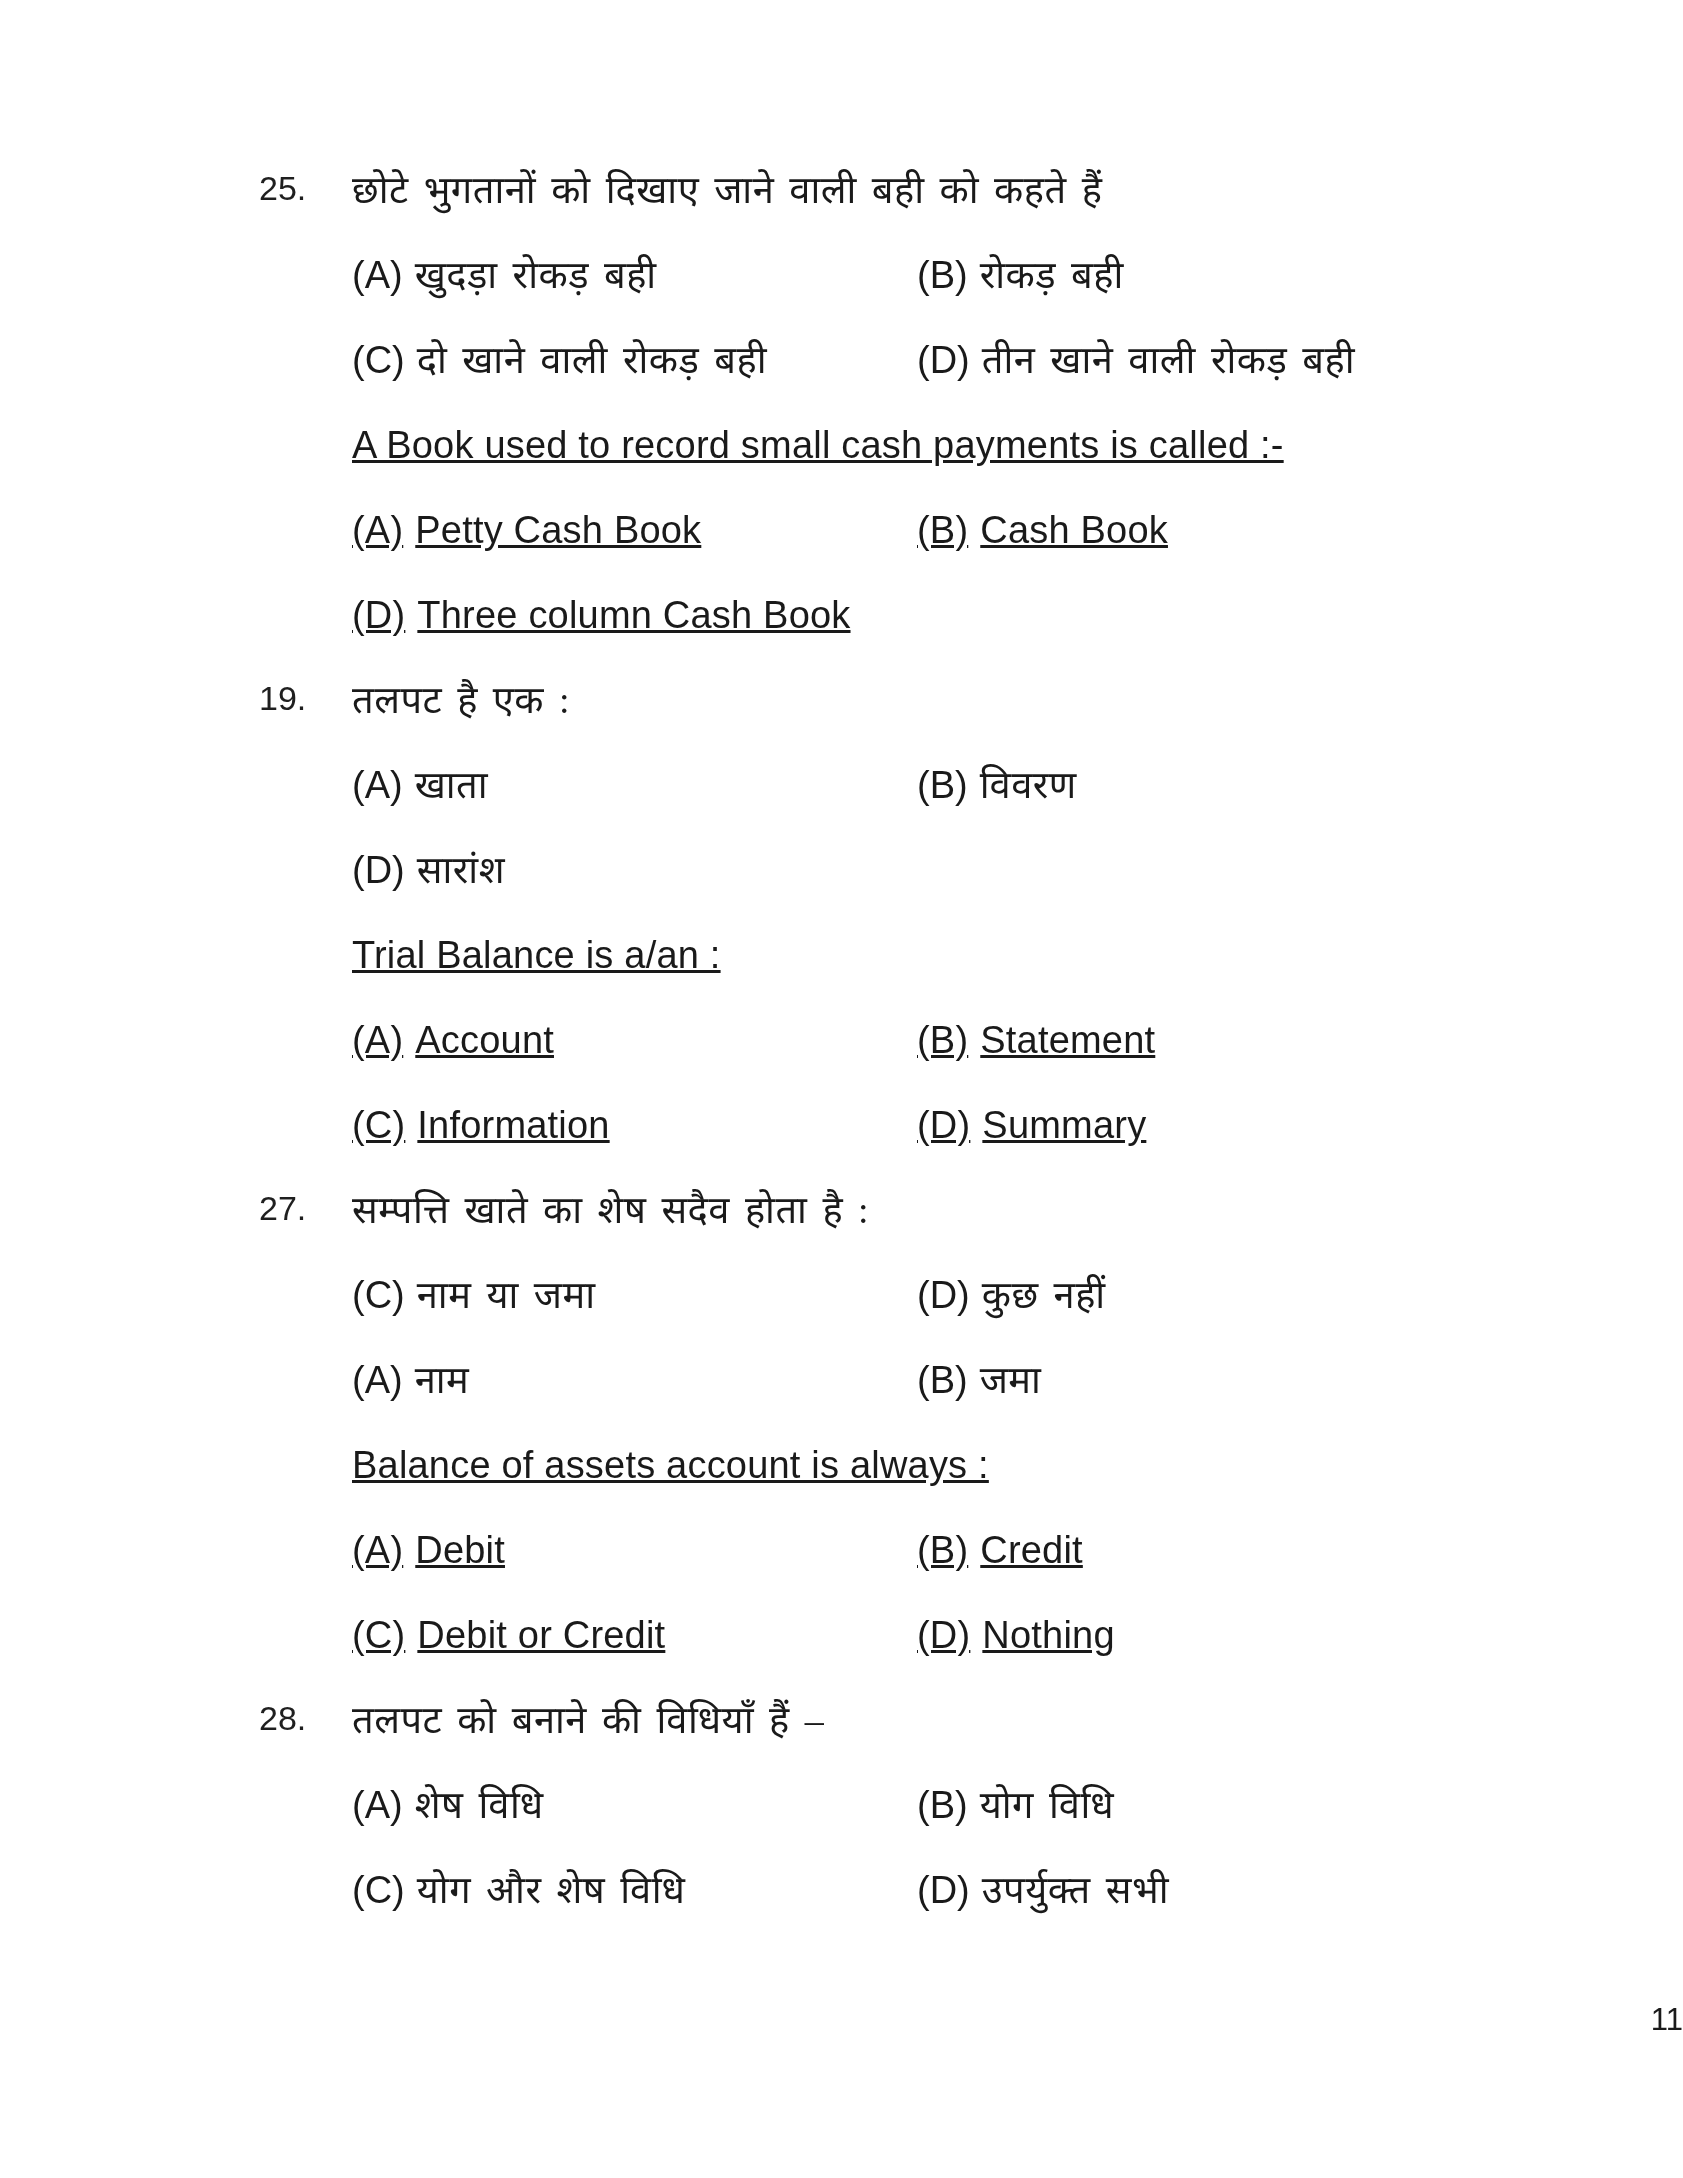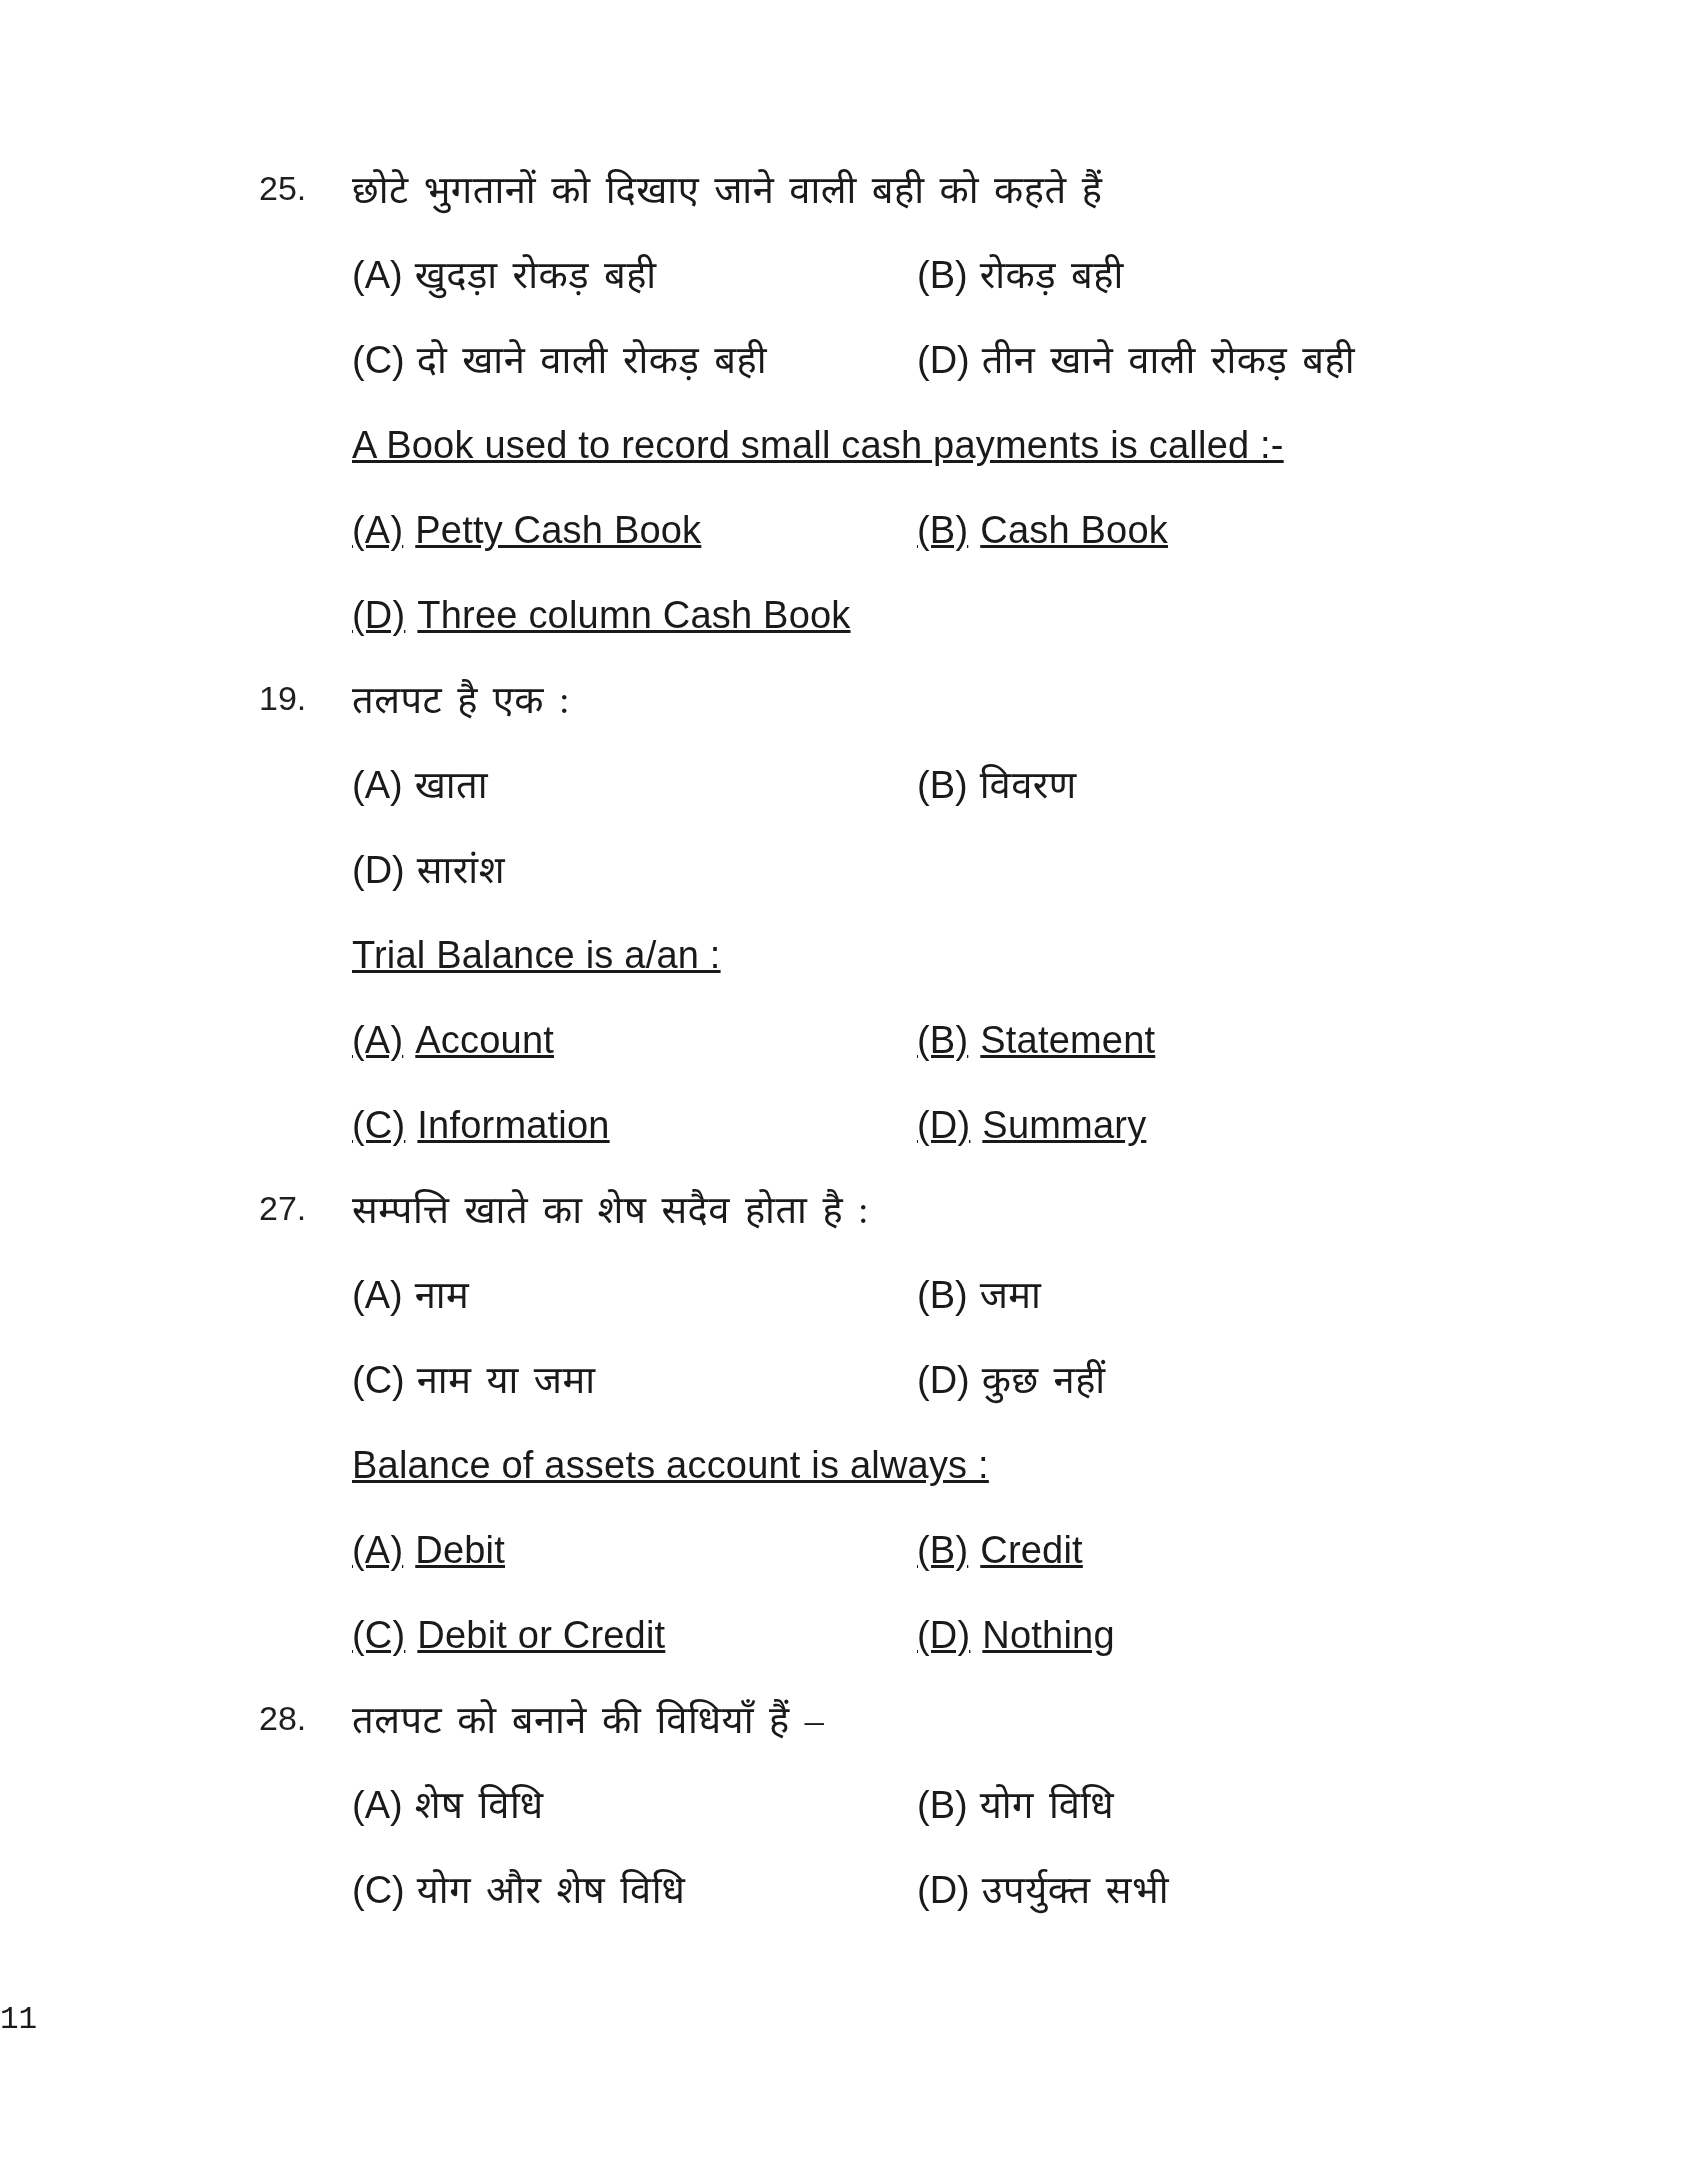--- a/index.html
+++ b/index.html
@@ -40,24 +40,23 @@
     font-family: Liberation Serif, serif;
     word-spacing: 5px;
     letter-spacing: 0.5px;
   }
   .eng { letter-spacing: 0.2px; text-decoration: underline; }
   .page-number {
     position: absolute;
     top: 2002px;
     left: 0;
     width: 1683px;
-    text-align: left;
+    text-align: right;
     font-size: 31px;
     color: #1a1a1a;
-    font-family: Liberation Mono, monospace;
   }
 </style>
 </head>
 <body>
 
 <div class="page">
 
   <section>
     <div class="row">
       <span class="qnum">25.</span>
@@ -107,26 +106,26 @@
       <span class="opt eng"><span class="label">(D)</span><span>Summary</span></span>
     </div>
   </section>
 
   <section>
     <div class="row">
       <span class="qnum">27.</span>
       <span class="dev">सम्पत्ति खाते का शेष सदैव होता है :</span>
     </div>
     <div class="row indent">
+      <span class="opt opt-left"><span class="label">(C)</span><span class="dev">नाम या जमा</span></span>
+      <span class="opt"><span class="label">(D)</span><span class="dev">कुछ नहीं</span></span>
+    </div>
+    <div class="row indent">
       <span class="opt opt-left"><span class="label">(A)</span><span class="dev">नाम</span></span>
       <span class="opt"><span class="label">(B)</span><span class="dev">जमा</span></span>
-    </div>
-    <div class="row indent">
-      <span class="opt opt-left"><span class="label">(C)</span><span class="dev">नाम या जमा</span></span>
-      <span class="opt"><span class="label">(D)</span><span class="dev">कुछ नहीं</span></span>
     </div>
     <div class="row indent">
       <span class="eng">Balance of assets account is always :</span>
     </div>
     <div class="row indent">
       <span class="opt opt-left eng"><span class="label">(A)</span><span>Debit</span></span>
       <span class="opt eng"><span class="label">(B)</span><span>Credit</span></span>
     </div>
     <div class="row indent">
       <span class="opt opt-left eng"><span class="label">(C)</span><span>Debit or Credit</span></span>

